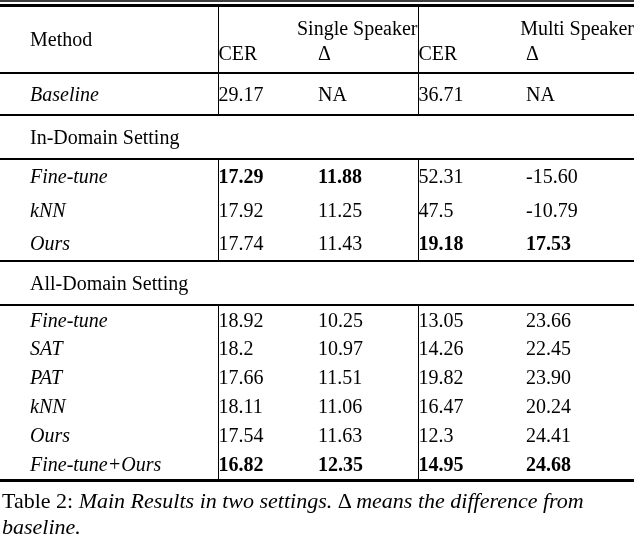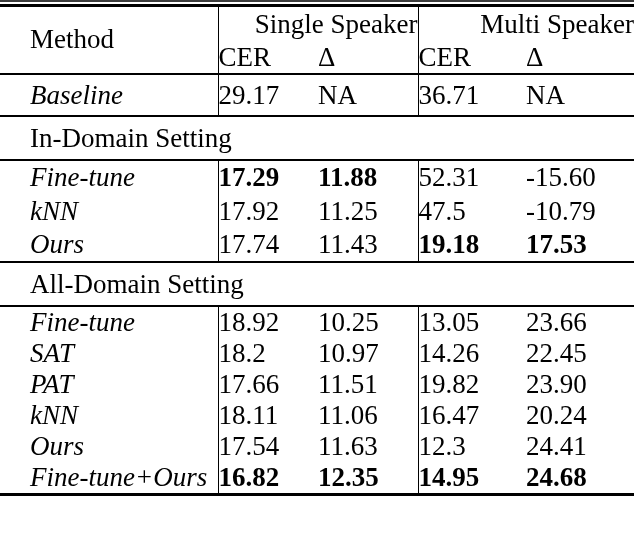--- a/index.html
+++ b/index.html
@@ -16,21 +16,21 @@
   
   .top-rule-thin  { height: 2px; background: #3c3c3c; }
   .top-rule-gap   { height: 2px; background: #ffffff; }
   .top-rule-thick { height: 3px; background: #000000; }
   .bottom-rule    { height: 3px; background: #000000; }
 
   table.results {
     width: 634px;
     border-collapse: collapse;
     table-layout: fixed;
-    font-size: 27px;
+    font-size: 20px;
     color: #000;
   }
   td { padding: 0; vertical-align: middle; }
 
   col.c-method { width: 218px; }
   col.c-scer   { width: 100px; }
   col.c-sdelta { width: 100px; }
   col.c-mcer   { width: 108px; }
   col.c-mdelta { width: 108px; }
 
@@ -192,14 +192,18 @@
         <td class="num vline b">16.82</td>
         <td class="num b">12.35</td>
         <td class="num vline b">14.95</td>
         <td class="num b">24.68</td>
       </tr>
     </tbody>
   </table>
 
   <div class="bottom-rule"></div>
 
+  <p class="caption"><span class="cap-label">Table 2:</span>
+    <span class="cap-italic">Main Results in two settings.</span>
+    <span class="cap-delta">Δ</span>
+    <span class="cap-italic">means the difference from baseline.</span></p>
 
 </div>
 
 </body></html>

